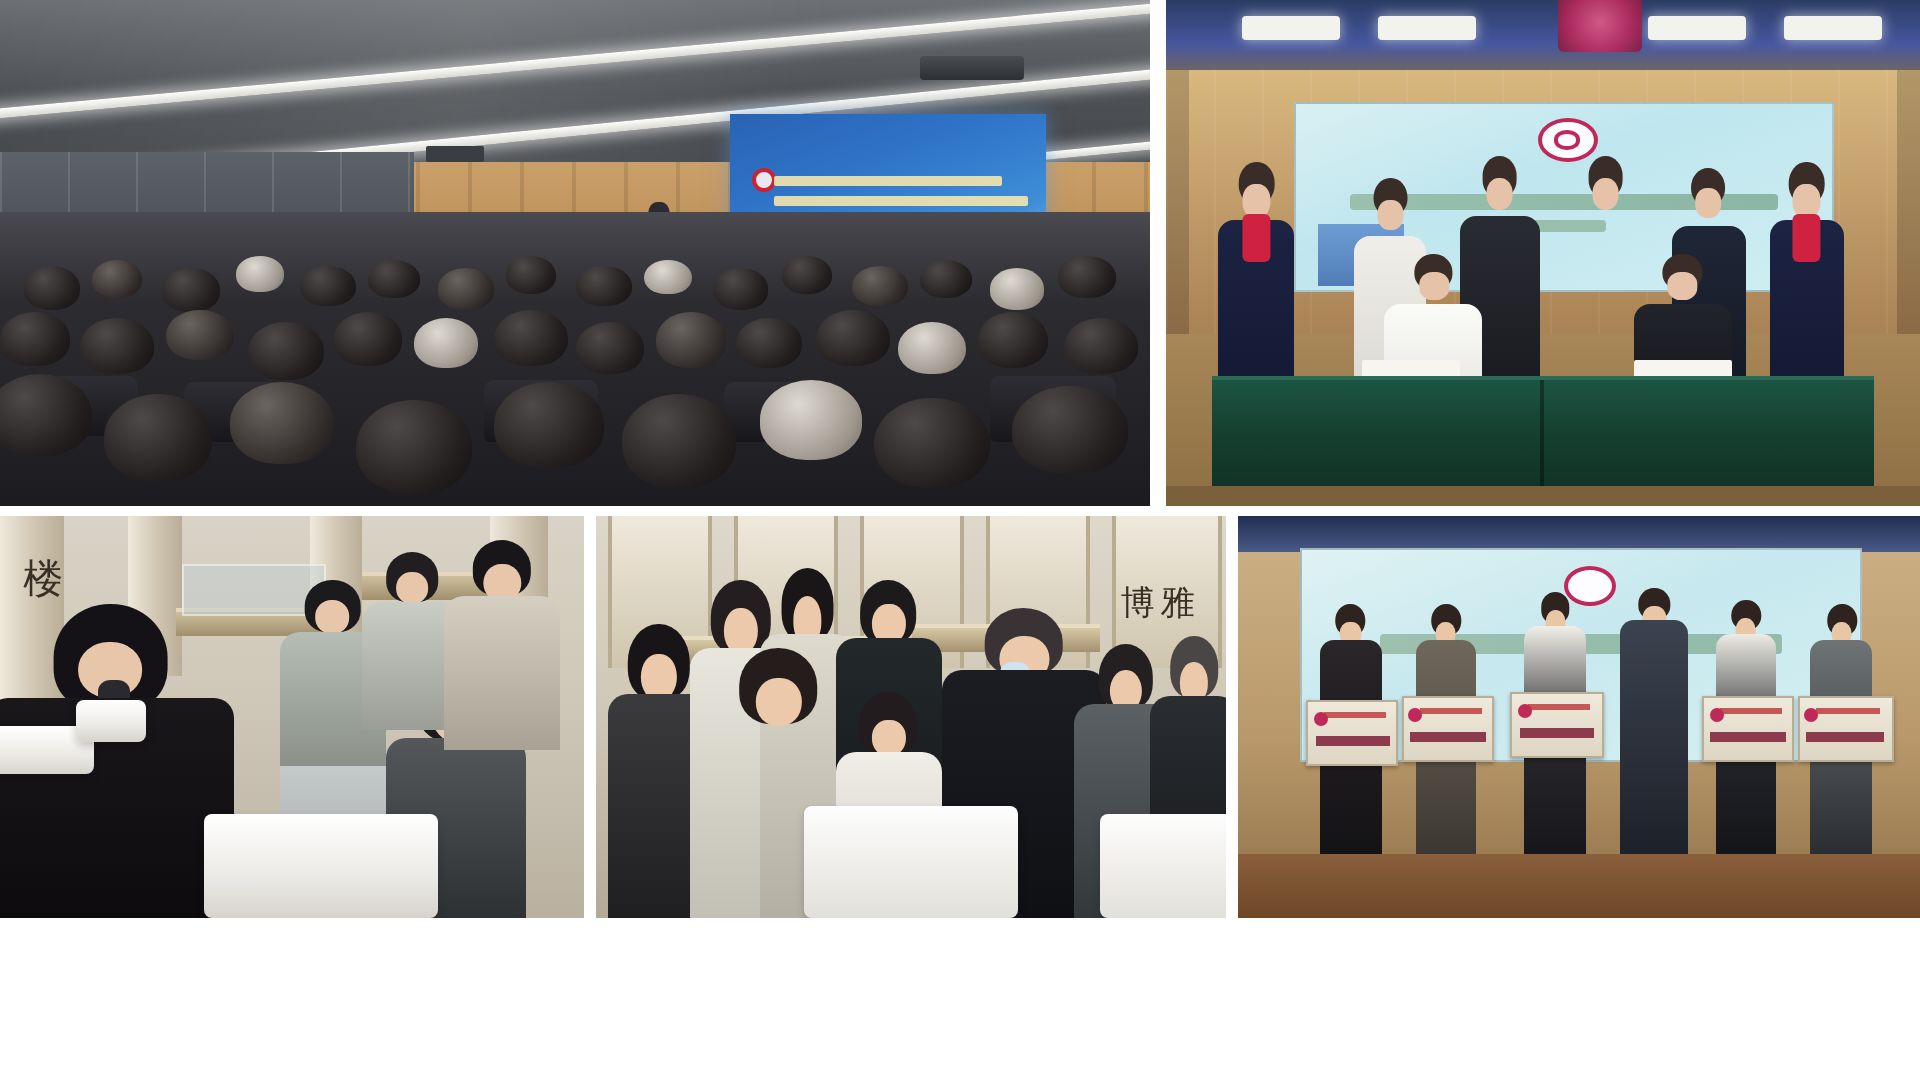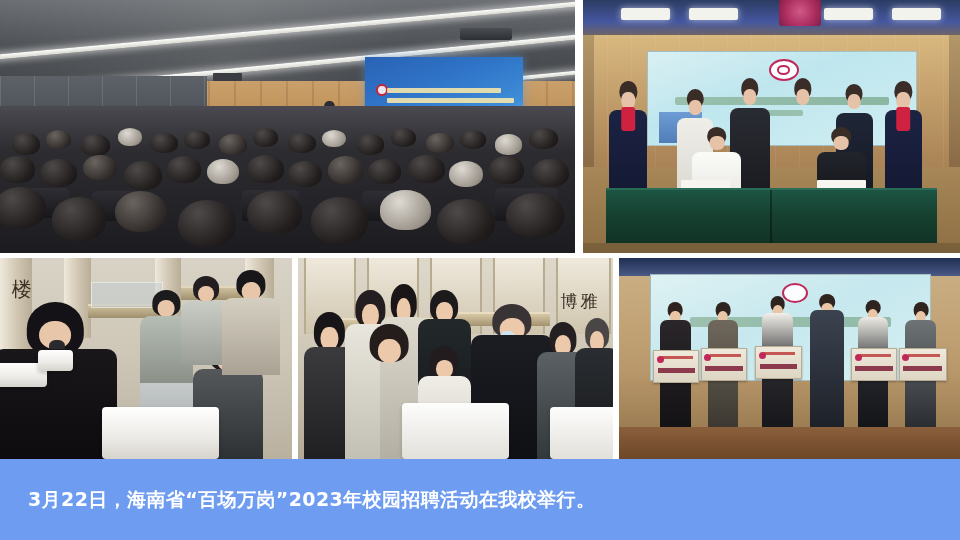--- a/index.html
+++ b/index.html
@@ -610,18 +610,15 @@
           <div class="pl-logo"></div>
             <div class="pl-t1"></div>
             <div class="pl-t2"></div>
         </div>
       </div>
     </div>
 
   </div>
 
   <div class="captionbar">
-    <div class="cap-block">
-      <span class="cap-text">3月22日，海南省“百场万岗”2023年校园招聘活动在我校举行。</span>
-    </div>
   </div>
 
 </div>
 
 </body></html>

